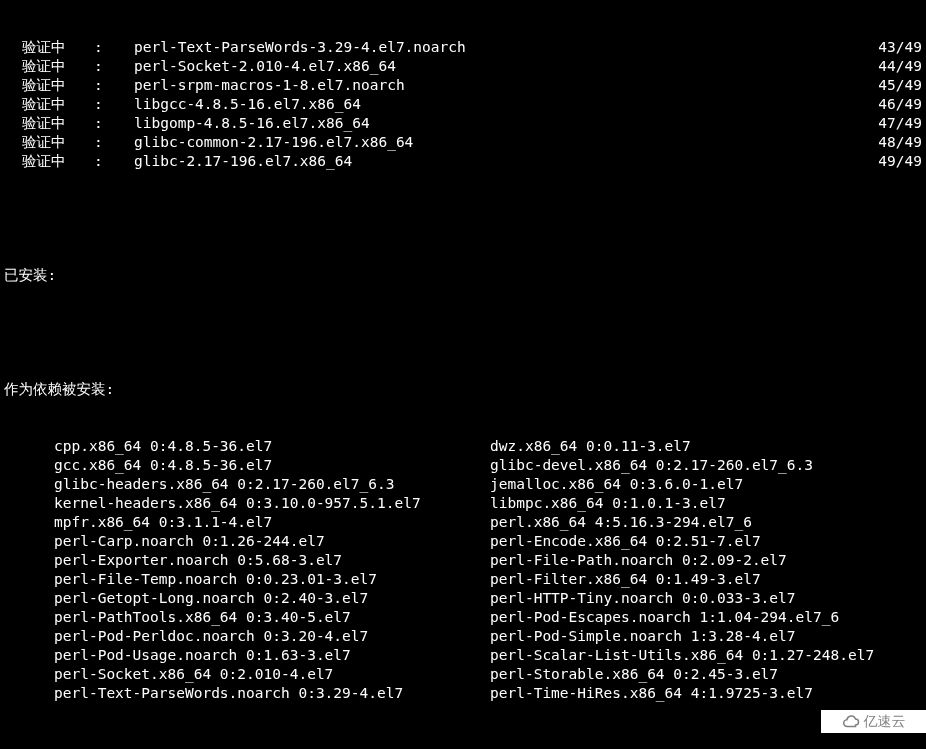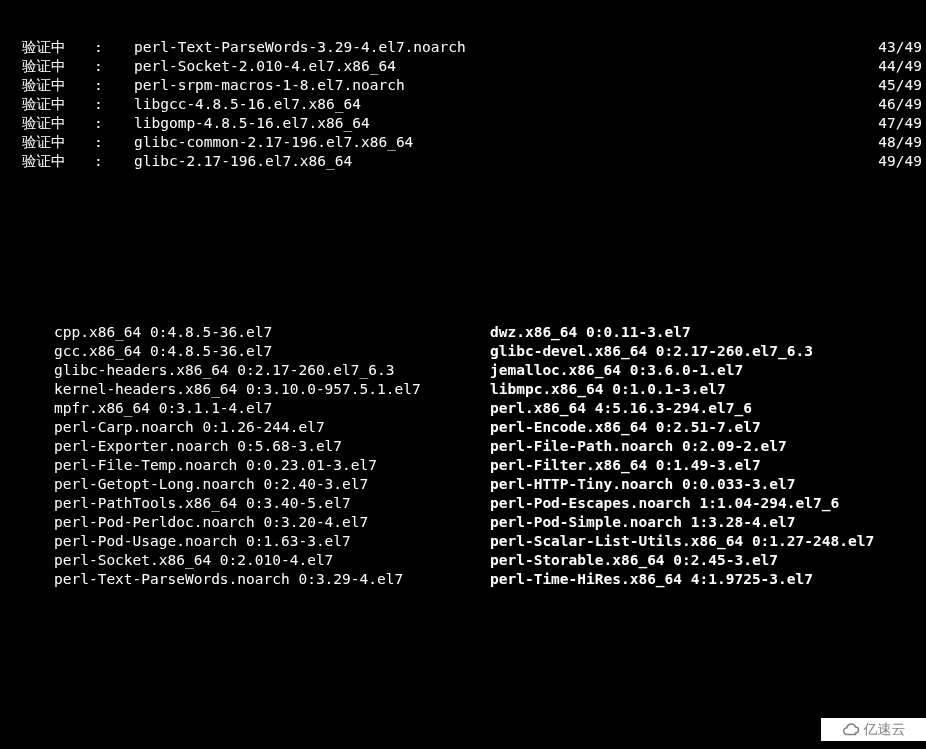--- a/index.html
+++ b/index.html
@@ -6,34 +6,36 @@
     font-family:"DejaVu Sans Mono","Menlo","Consolas",monospace;
     font-size:14.5px;line-height:19px;width:926px;height:749px;overflow:hidden;}
   .term{white-space:pre;padding:0 4px;}
   .row{display:flex;}
   .lbl{width:72px;}
   .colon{width:40px;}
   .pkg{flex:1;}
   .ctr{width:60px;text-align:right;}
   .two-col{display:flex;}
   .col-a{width:436px;margin-left:32px;}
-  .col-b{flex:1;font-weight:bold;}
+  .col-b{flex:1;}
   .indent{padding-left:18px;}
-  .watermark{position:absolute;right:0;bottom:8px;width:105px;height:23px;
+  .watermark{position:absolute;right:0;bottom:16px;width:105px;height:23px;
     background:#fff;color:#808080;display:flex;align-items:center;justify-content:center;
     font-family:sans-serif;font-size:14px;}
   .watermark svg{width:18px;height:18px;margin-right:4px;}
 </style>
 </head>
 <body>
 
 <div class="term">
   <div id="verify-block"><div class="row indent"><span class="lbl">验证中</span><span class="colon">: </span><span class="pkg">perl-Text-ParseWords-3.29-4.el7.noarch</span><span class="ctr">43/49</span></div><div class="row indent"><span class="lbl">验证中</span><span class="colon">: </span><span class="pkg">perl-Socket-2.010-4.el7.x86_64</span><span class="ctr">44/49</span></div><div class="row indent"><span class="lbl">验证中</span><span class="colon">: </span><span class="pkg">perl-srpm-macros-1-8.el7.noarch</span><span class="ctr">45/49</span></div><div class="row indent"><span class="lbl">验证中</span><span class="colon">: </span><span class="pkg">libgcc-4.8.5-16.el7.x86_64</span><span class="ctr">46/49</span></div><div class="row indent"><span class="lbl">验证中</span><span class="colon">: </span><span class="pkg">libgomp-4.8.5-16.el7.x86_64</span><span class="ctr">47/49</span></div><div class="row indent"><span class="lbl">验证中</span><span class="colon">: </span><span class="pkg">glibc-common-2.17-196.el7.x86_64</span><span class="ctr">48/49</span></div><div class="row indent"><span class="lbl">验证中</span><span class="colon">: </span><span class="pkg">glibc-2.17-196.el7.x86_64</span><span class="ctr">49/49</span></div></div>
   <div>&nbsp;</div>
+  <div>已安装:</div>
   <div>&nbsp;</div>
+  <div>作为依赖被安装:</div>
   <div id="deps-block"><div class="two-col indent"><span class="col-a">cpp.x86_64 0:4.8.5-36.el7</span><span class="col-b">dwz.x86_64 0:0.11-3.el7</span></div><div class="two-col indent"><span class="col-a">gcc.x86_64 0:4.8.5-36.el7</span><span class="col-b">glibc-devel.x86_64 0:2.17-260.el7_6.3</span></div><div class="two-col indent"><span class="col-a">glibc-headers.x86_64 0:2.17-260.el7_6.3</span><span class="col-b">jemalloc.x86_64 0:3.6.0-1.el7</span></div><div class="two-col indent"><span class="col-a">kernel-headers.x86_64 0:3.10.0-957.5.1.el7</span><span class="col-b">libmpc.x86_64 0:1.0.1-3.el7</span></div><div class="two-col indent"><span class="col-a">mpfr.x86_64 0:3.1.1-4.el7</span><span class="col-b">perl.x86_64 4:5.16.3-294.el7_6</span></div><div class="two-col indent"><span class="col-a">perl-Carp.noarch 0:1.26-244.el7</span><span class="col-b">perl-Encode.x86_64 0:2.51-7.el7</span></div><div class="two-col indent"><span class="col-a">perl-Exporter.noarch 0:5.68-3.el7</span><span class="col-b">perl-File-Path.noarch 0:2.09-2.el7</span></div><div class="two-col indent"><span class="col-a">perl-File-Temp.noarch 0:0.23.01-3.el7</span><span class="col-b">perl-Filter.x86_64 0:1.49-3.el7</span></div><div class="two-col indent"><span class="col-a">perl-Getopt-Long.noarch 0:2.40-3.el7</span><span class="col-b">perl-HTTP-Tiny.noarch 0:0.033-3.el7</span></div><div class="two-col indent"><span class="col-a">perl-PathTools.x86_64 0:3.40-5.el7</span><span class="col-b">perl-Pod-Escapes.noarch 1:1.04-294.el7_6</span></div><div class="two-col indent"><span class="col-a">perl-Pod-Perldoc.noarch 0:3.20-4.el7</span><span class="col-b">perl-Pod-Simple.noarch 1:3.28-4.el7</span></div><div class="two-col indent"><span class="col-a">perl-Pod-Usage.noarch 0:1.63-3.el7</span><span class="col-b">perl-Scalar-List-Utils.x86_64 0:1.27-248.el7</span></div><div class="two-col indent"><span class="col-a">perl-Socket.x86_64 0:2.010-4.el7</span><span class="col-b">perl-Storable.x86_64 0:2.45-3.el7</span></div><div class="two-col indent"><span class="col-a">perl-Text-ParseWords.noarch 0:3.29-4.el7</span><span class="col-b">perl-Time-HiRes.x86_64 4:1.9725-3.el7</span></div></div>
   
   
   
   
   
   
 </div>
 
 <div class="watermark">

